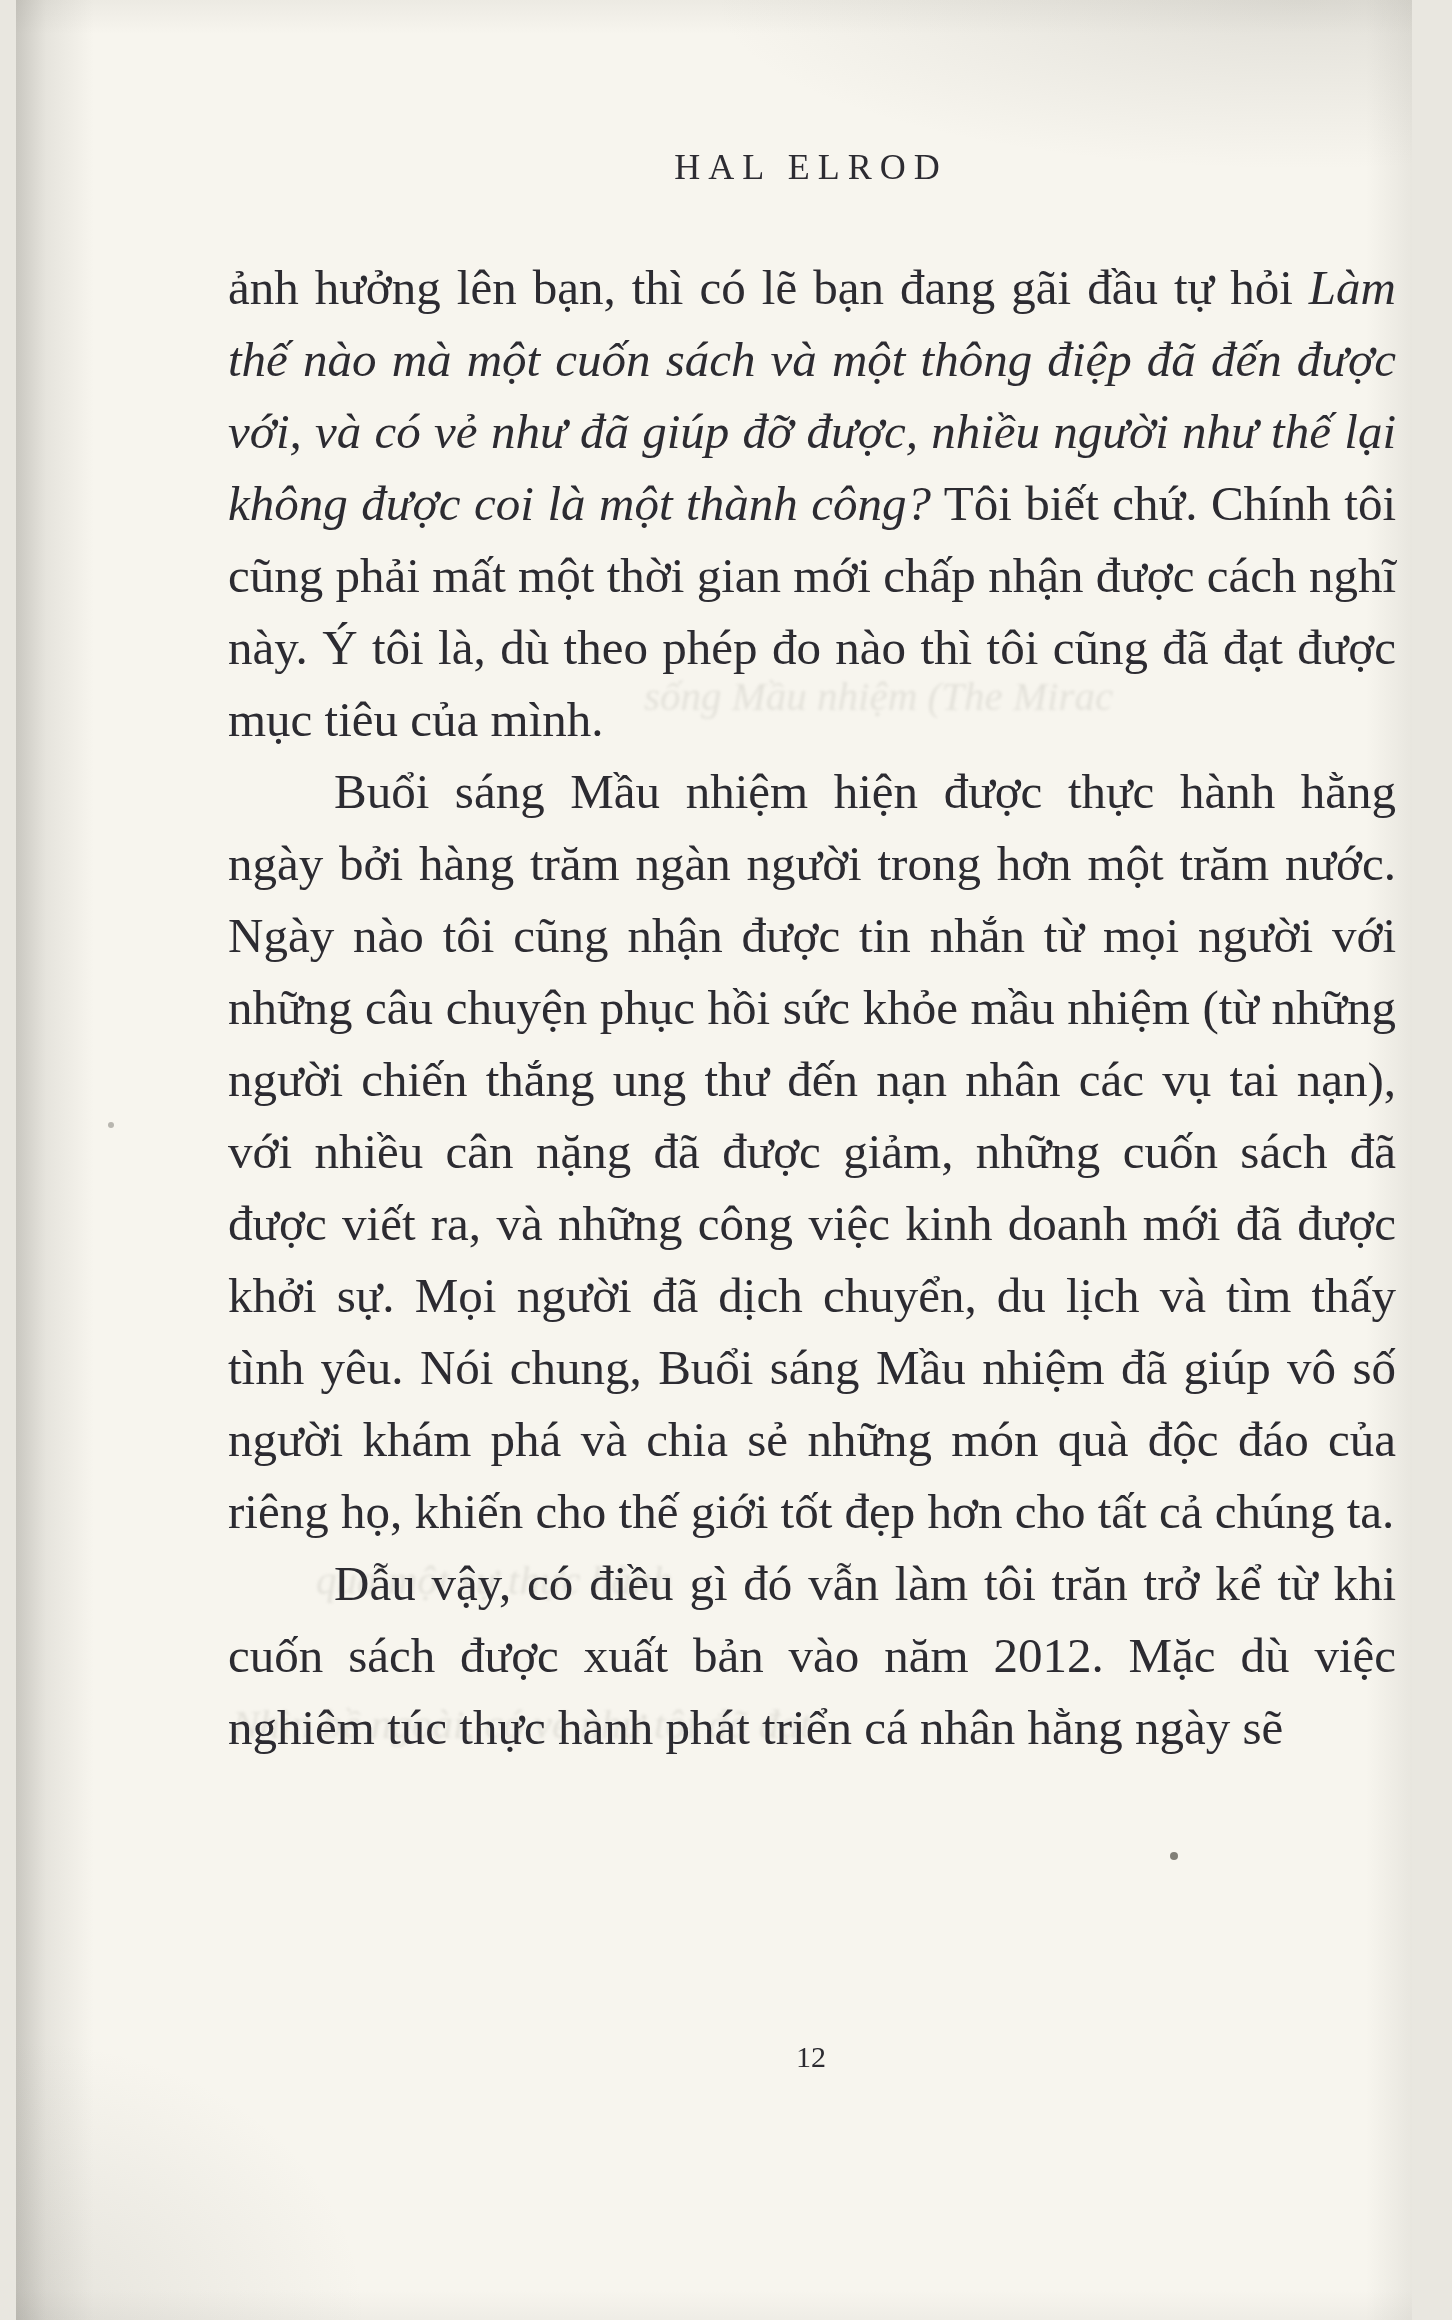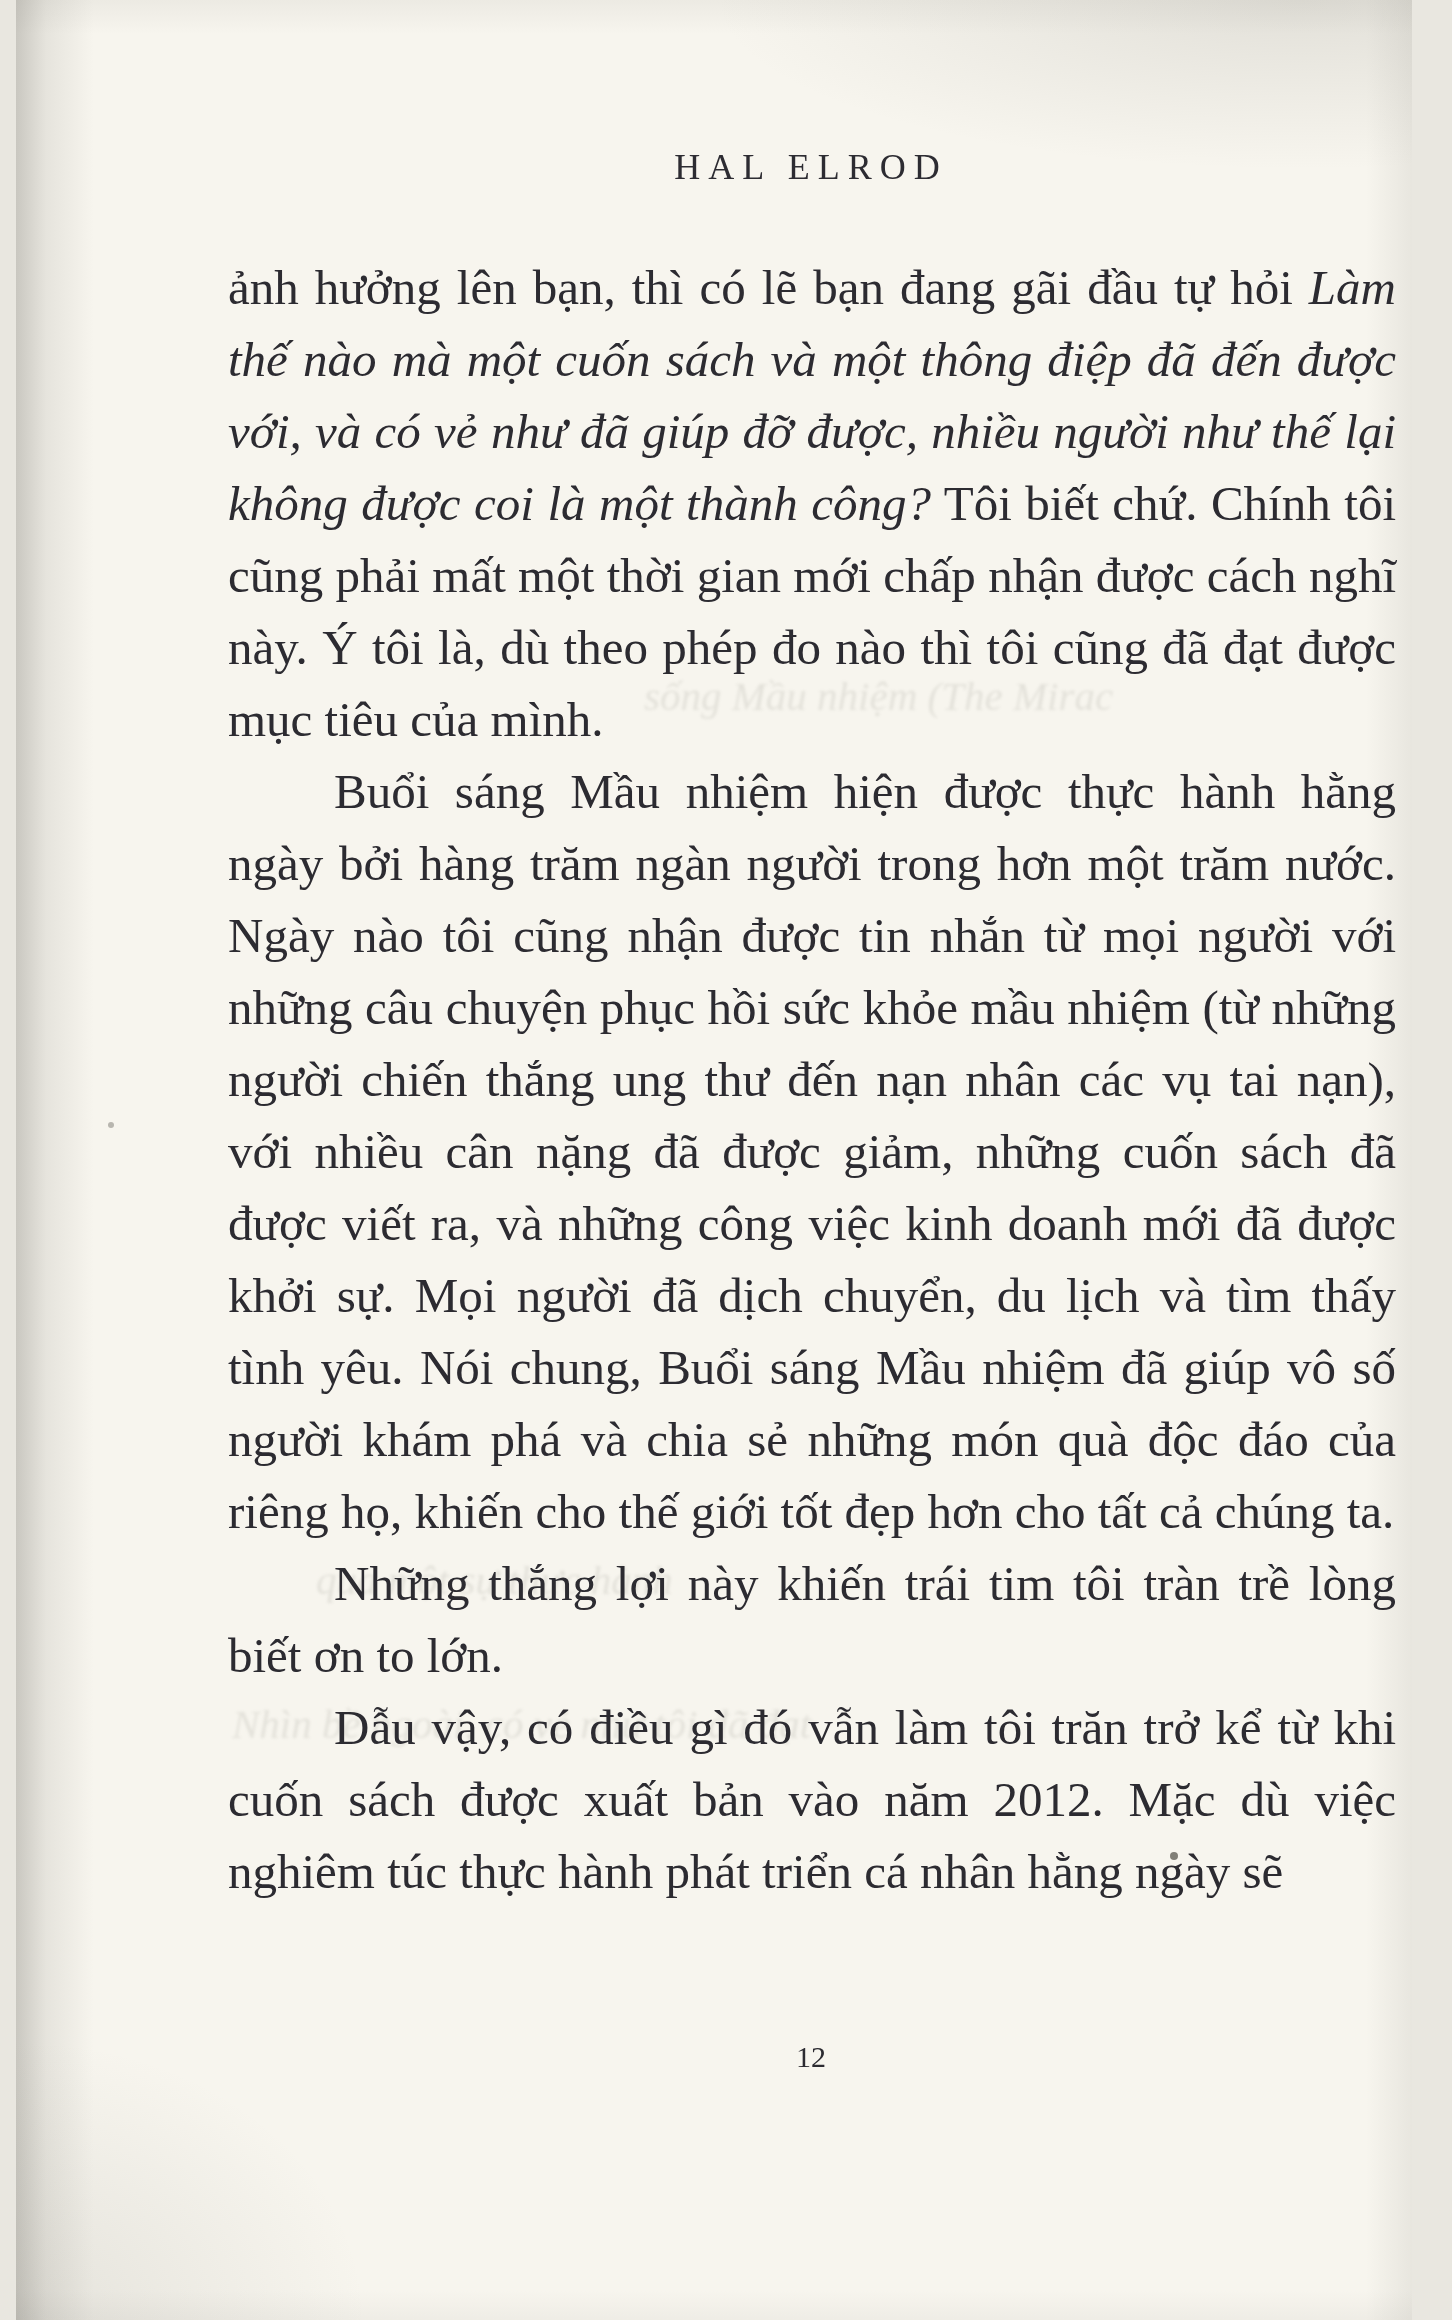--- a/index.html
+++ b/index.html
@@ -124,20 +124,19 @@
   <div class="speck" id="speck-1"></div>
   <div class="speck" id="speck-2"></div>
 
   <div class="running-header">HAL ELROD</div>
 
   <div class="text-block">
     <p class="no-indent"><span>ảnh hưởng lên bạn, thì có lẽ bạn đang gãi đầu tự hỏi </span><span class="italic">Làm thế nào mà một cuốn sách và một thông điệp đã đến được với, và có vẻ như đã giúp đỡ được, nhiều người như thế lại không được coi là một thành công?</span><span> Tôi biết chứ. Chính tôi cũng phải mất một thời gian mới chấp nhận được cách nghĩ này. Ý tôi là, dù theo phép đo nào thì tôi cũng đã đạt được mục tiêu của mình.</span></p>
 
     <p>Buổi sáng Mầu nhiệm hiện được thực hành hằng ngày bởi hàng trăm ngàn người trong hơn một trăm nước. Ngày nào tôi cũng nhận được tin nhắn từ mọi người với những câu chuyện phục hồi sức khỏe mầu nhiệm (từ những người chiến thắng ung thư đến nạn nhân các vụ tai nạn), với nhiều cân nặng đã được giảm, những cuốn sách đã được viết ra, và những công việc kinh doanh mới đã được khởi sự. Mọi người đã dịch chuyển, du lịch và tìm thấy tình yêu. Nói chung, Buổi sáng Mầu nhiệm đã giúp vô số người khám phá và chia sẻ những món quà độc đáo của riêng họ, khiến cho thế giới tốt đẹp hơn cho tất cả chúng ta.</p>
 
-    <p>Những thắng lợi này khiến trái tim tôi tràn trề lòng biết ơn to lớn.</p>
 
     <p>Dẫu vậy, có điều gì đó vẫn làm tôi trăn trở kể từ khi cuốn sách được xuất bản vào năm 2012. Mặc dù việc nghiêm túc thực hành phát triển cá nhân hằng ngày sẽ</p>
   </div>
 
   <div class="page-number">12</div>
 
 </div>
 
 </body></html>

